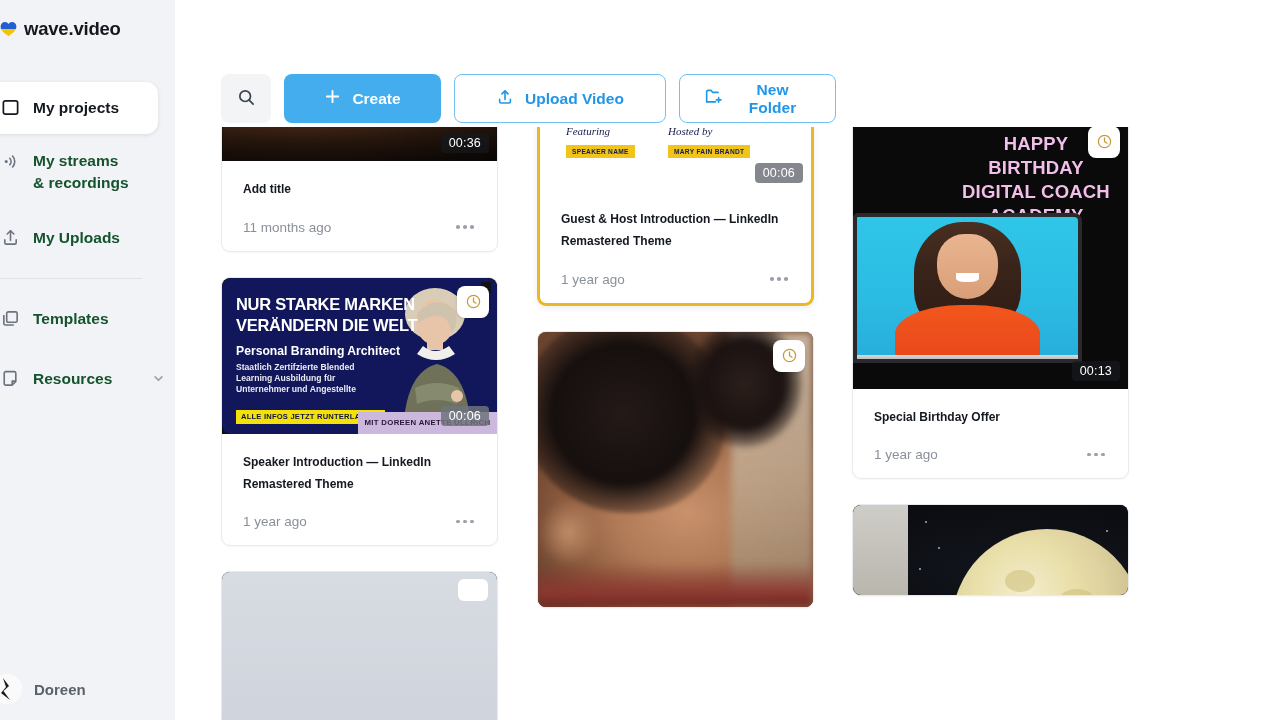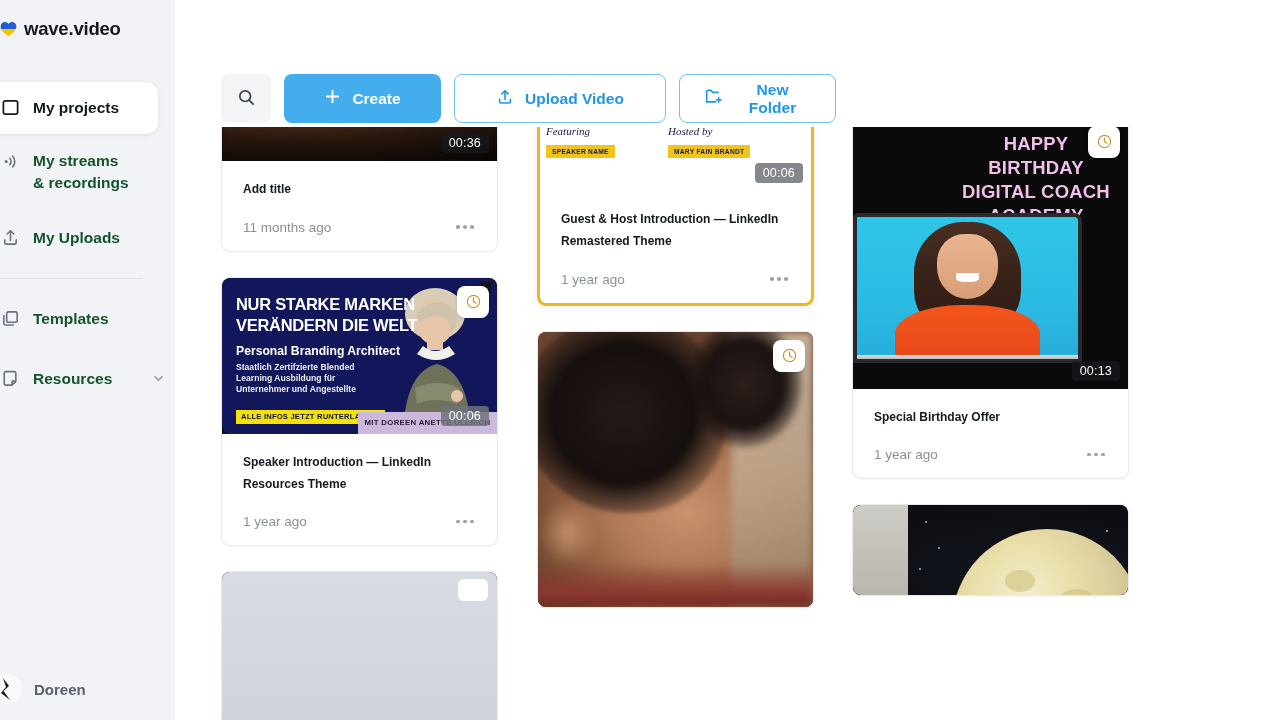--- a/index.html
+++ b/index.html
@@ -232,21 +232,21 @@
     background:#111; clip-path: polygon(0 0, 100% 0, 100% 100%, 55% 62%, 0 100%);
   }
 
   
   .art-master { background:#FFFFFF; }
   .mc-title {
     position:absolute; left:22px; top:27px; width:230px;
     color:#141B4D; font-size:20.5px; font-weight:bold; line-height:25px;
     letter-spacing:-0.4px;
   }
-  .mc-l1 { position:absolute; left:6px; top:86px; }
+  .mc-l1 { position:absolute; left:26px; top:86px; }
   .mc-l2 { position:absolute; left:128px; top:86px; }
   .mc-script {
     color:#141B4D; font-size:11px; font-style:italic;
     font-family:"Liberation Serif", serif; margin-bottom:3px;
   }
   .mc-chip {
     background:#F0C419; color:#141B4D;
     font-size:6.6px; font-weight:bold; letter-spacing:0.3px;
     padding:3px 6px; display:inline-block;
   }
@@ -515,21 +515,21 @@
             </div>
             <span class="clock-badge">
               <svg width="17" height="17" viewBox="0 0 20 20" fill="none" stroke="#C79A3B" stroke-width="1.5">
                 <circle cx="10" cy="10" r="7.2"></circle>
                 <path d="M10 5.8 V10.2 L13 12" stroke-linecap="round"></path>
               </svg>
             </span>
             <span class="duration grey">00:06</span>
           </div>
           <div class="card-body">
-            <div class="card-title">Speaker Introduction — LinkedIn Resources Theme</div>
+            <div class="card-title">Speaker Introduction — LinkedIn Remastered Theme</div>
             <div class="card-foot">
               <span class="card-date">1 year ago</span>
               <span class="dots">
                   <i></i>
                   <i></i>
                   <i></i>
                 </span>
             </div>
           </div>
         </div>

